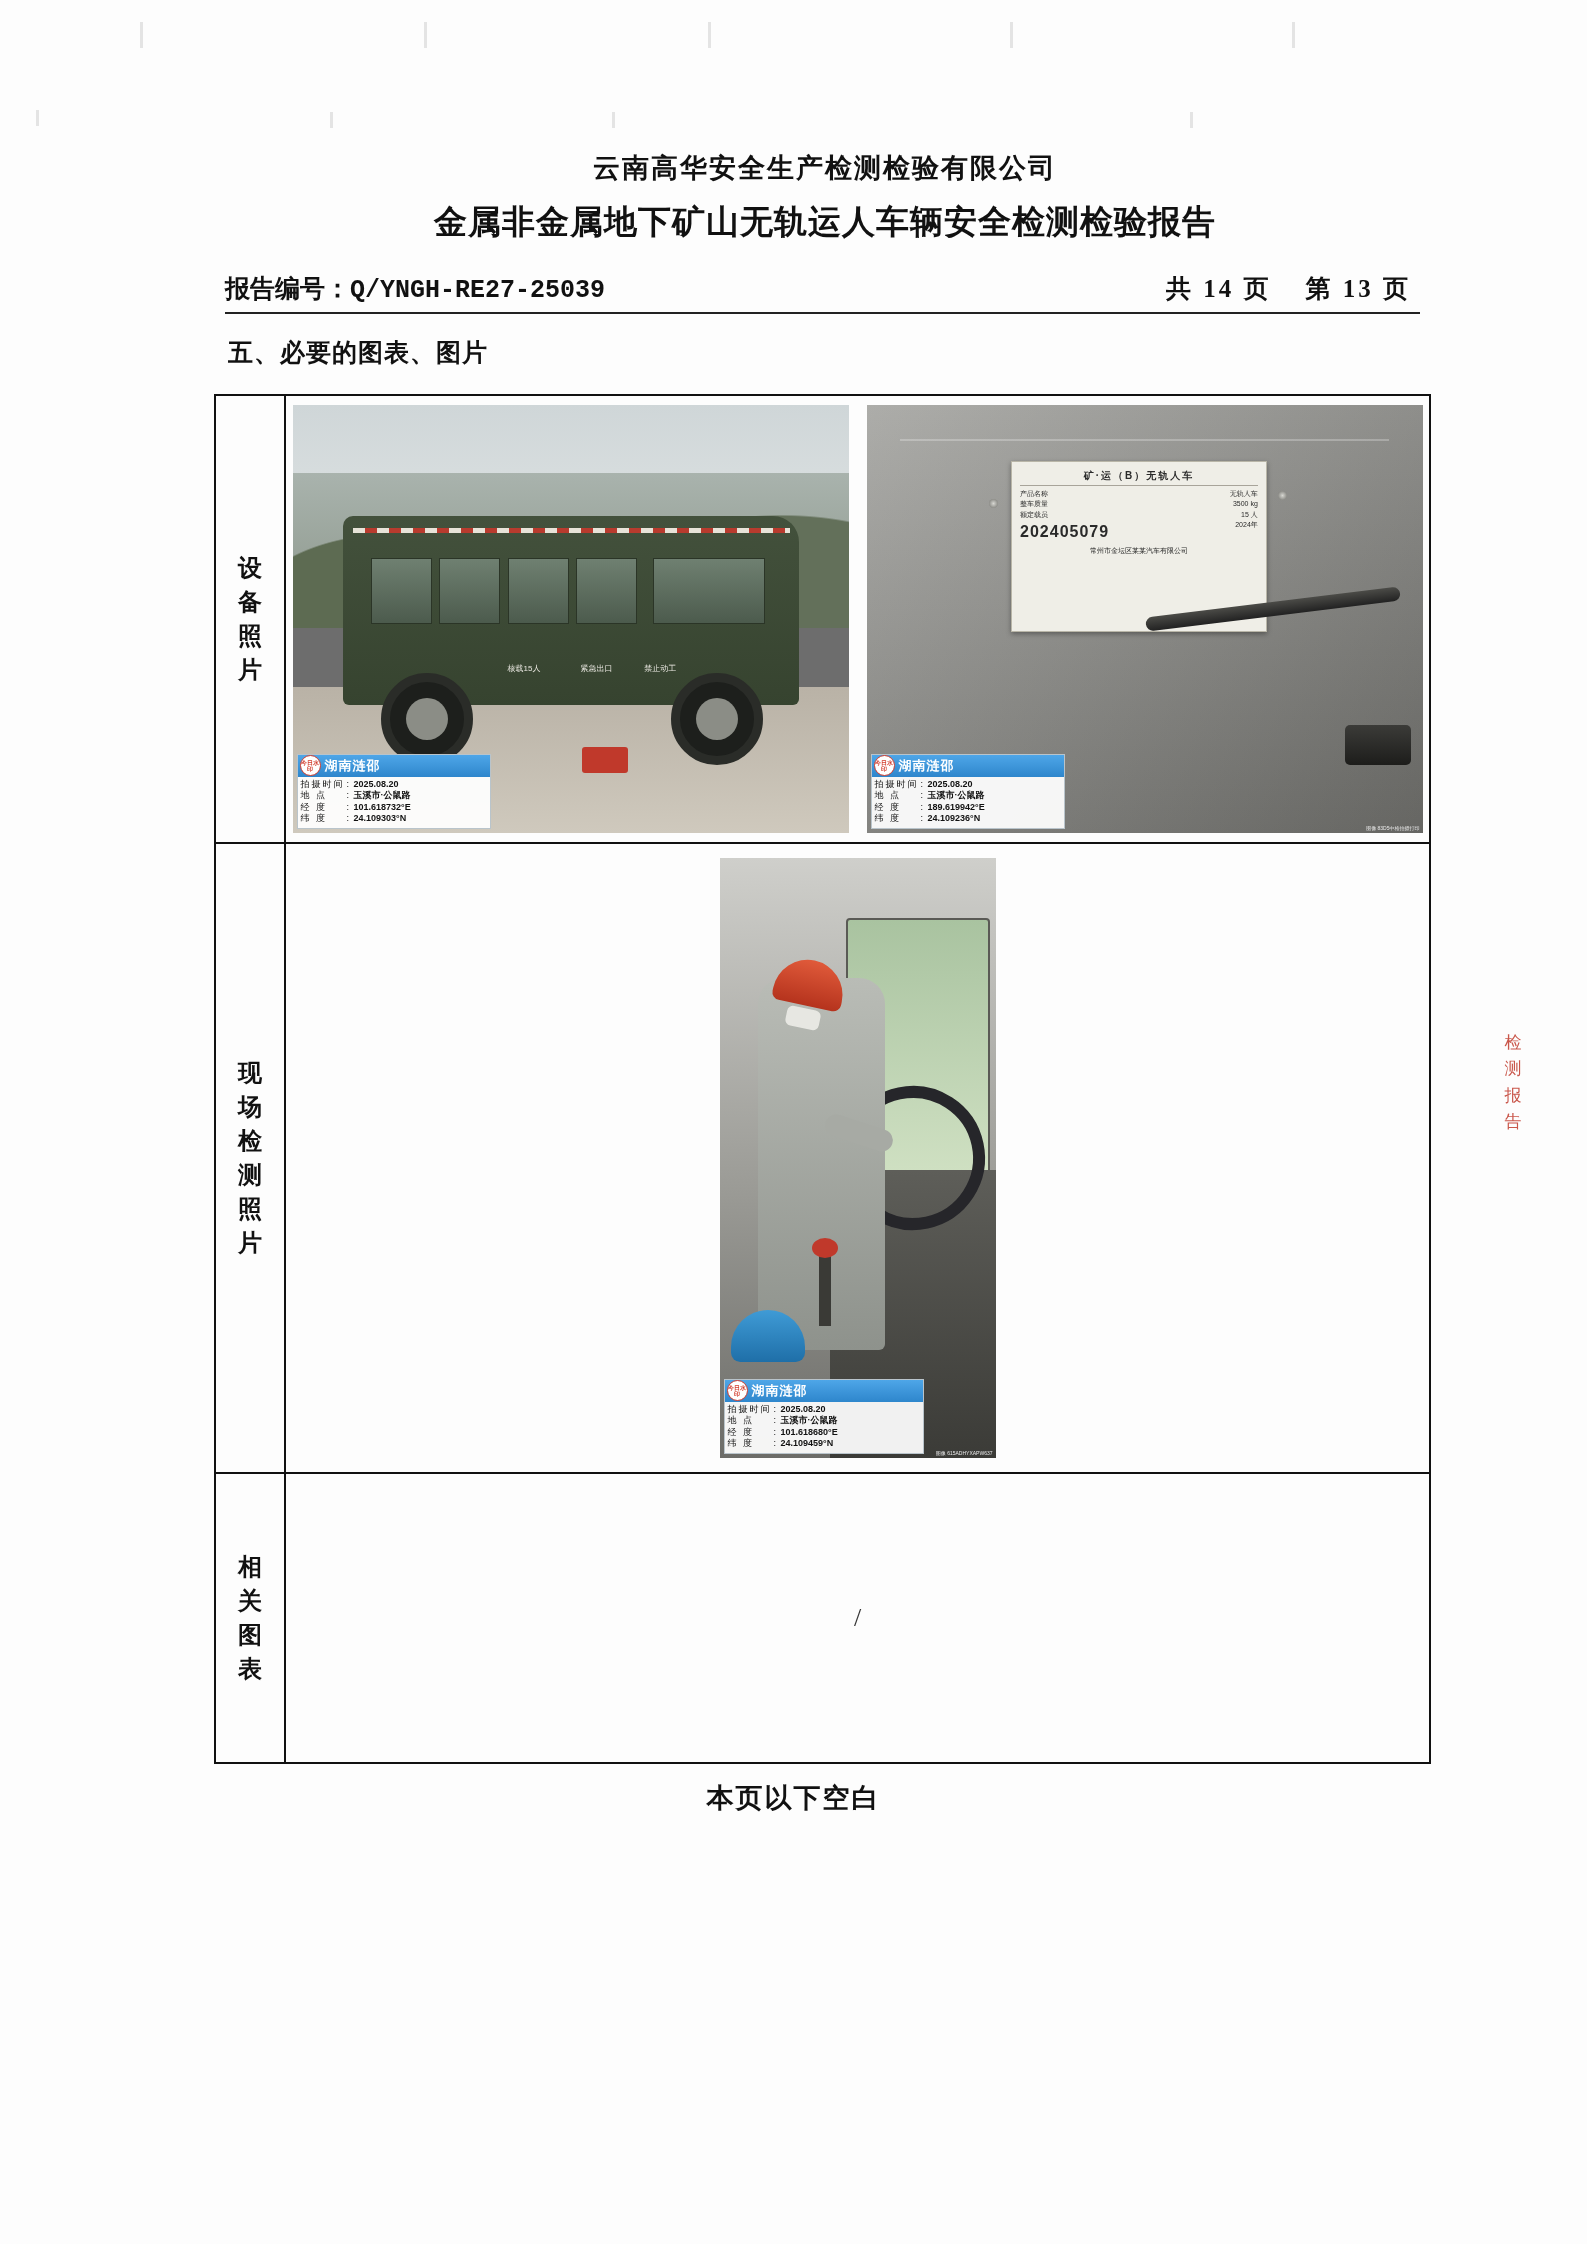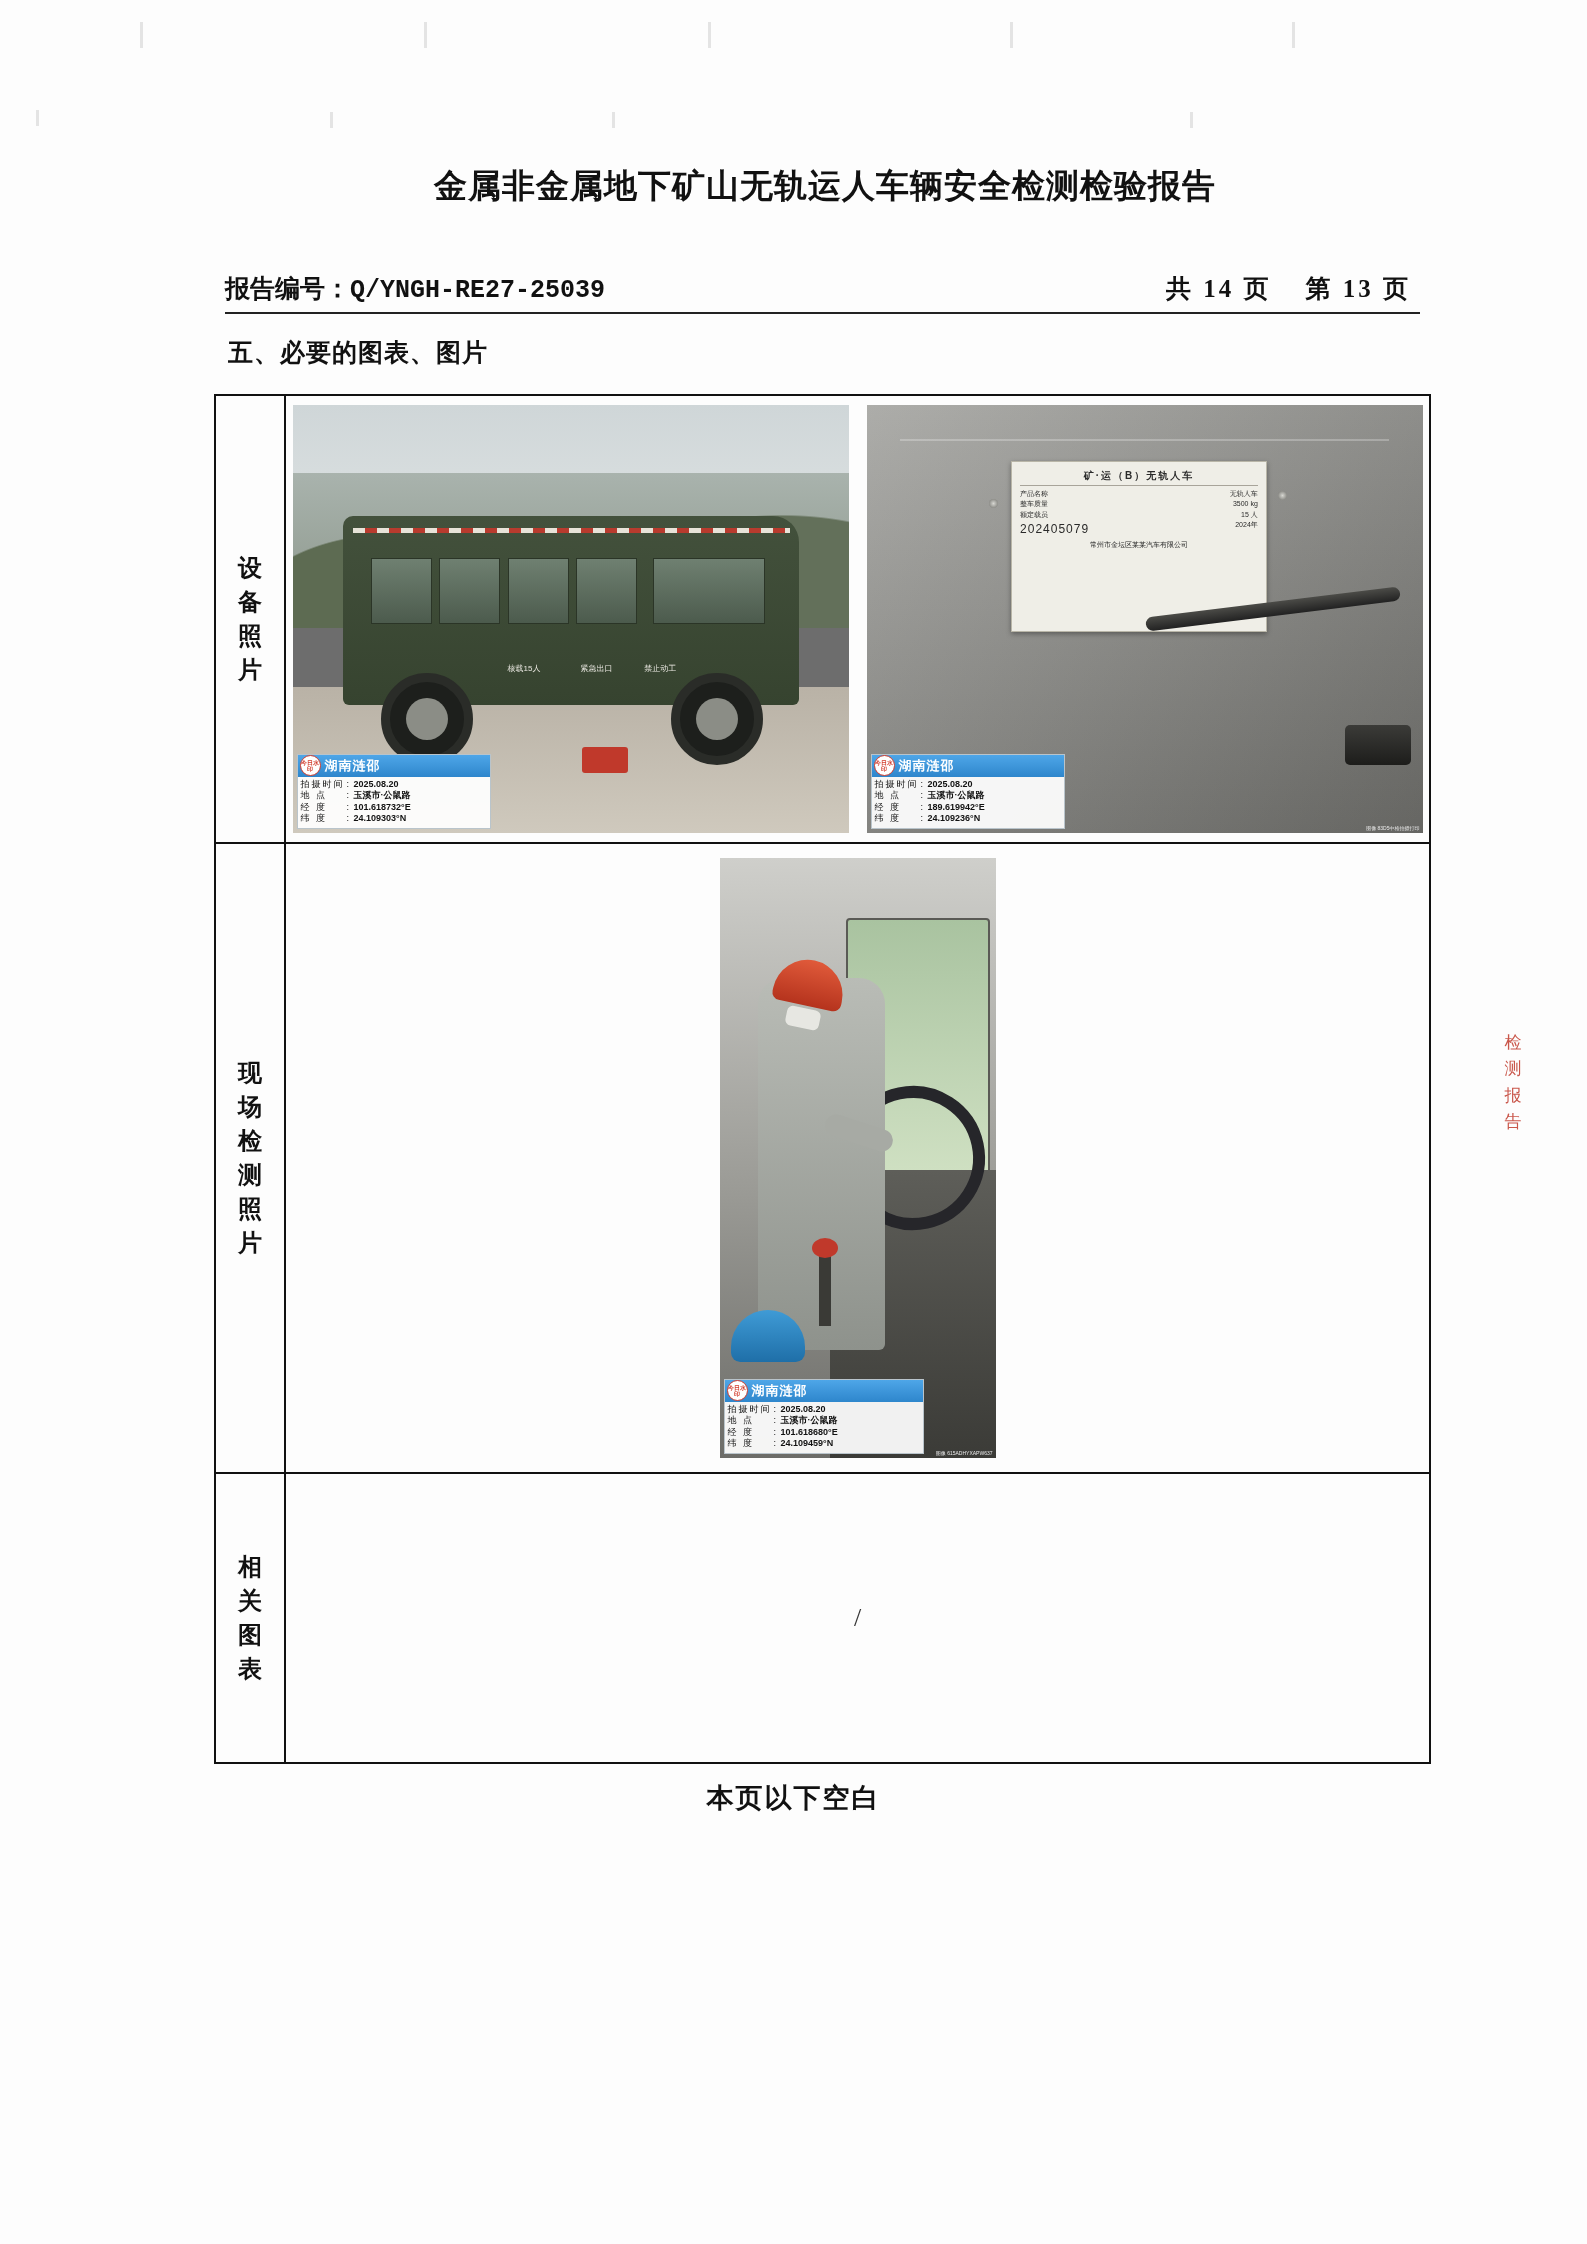--- a/index.html
+++ b/index.html
@@ -279,21 +279,21 @@
     padding: 6px 8px;
     box-sizing: border-box;
     font-size: 7px;
     line-height: 1.5;
   }
   .p2 .plate .pt {
     text-align: center; font-size: 10px; font-weight: bold; letter-spacing: 2px;
     border-bottom: 1px solid #a8a49a; padding-bottom: 2px; margin-bottom: 3px;
   }
   .p2 .plate .prow { display: flex; justify-content: space-between; }
-  .p2 .plate .serial { font-size: 12px; font-weight: normal; letter-spacing: 1px; }
+  .p2 .plate .serial { font-size: 16px; font-weight: bold; letter-spacing: 1px; }
   .p2 .plate .mfr { text-align: center; font-size: 7px; margin-top: 2px; }
   .p2 .bolt {
     position: absolute; width: 9px; height: 9px; border-radius: 50%;
     background: radial-gradient(#d7d7d2, #6d6d68);
   }
   .p2 .hose {
     position: absolute;
     right: 4%; top: 46%;
     width: 46%; height: 14px;
     background: linear-gradient(#4b4b47,#222);
@@ -420,20 +420,21 @@
   <div class="speck" style="left:424px;top:22px;width:3px;height:26px;"></div>
   <div class="speck" style="left:708px;top:22px;width:3px;height:26px;"></div>
   <div class="speck" style="left:1010px;top:22px;width:3px;height:26px;"></div>
   <div class="speck" style="left:1292px;top:22px;width:3px;height:26px;"></div>
   <div class="speck" style="left:36px;top:110px;width:3px;height:16px;"></div>
   <div class="speck" style="left:330px;top:112px;width:3px;height:16px;"></div>
   <div class="speck" style="left:612px;top:112px;width:3px;height:16px;"></div>
   <div class="speck" style="left:1190px;top:112px;width:3px;height:16px;"></div>
 
   <div class="header">
+    <div class="company">云南高华安全生产检测检验有限公司</div>
     <div class="doc-title">金属非金属地下矿山无轨运人车辆安全检测检验报告</div>
   </div>
 
   <div class="meta-row">
     <div class="report-no">
       <span>报告编号：</span><span class="code">Q/YNGH-RE27-25039</span>
     </div>
     <div class="page-no">
       <span>共 14 页</span>
       <span>第 13 页</span>

